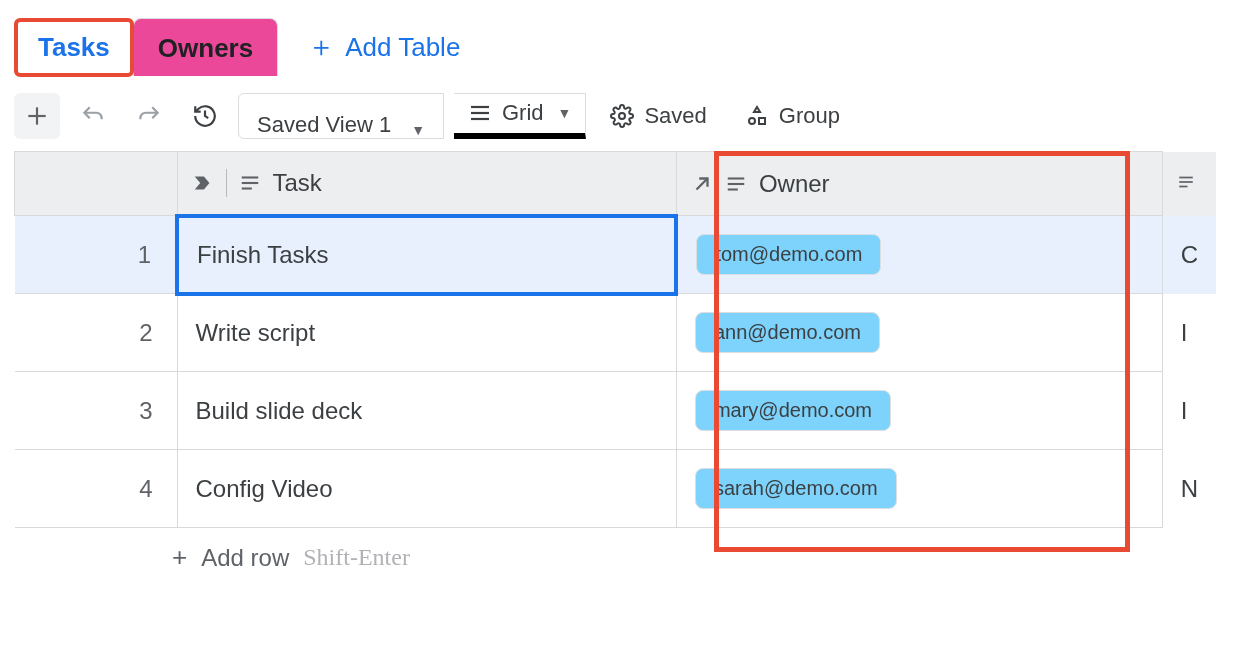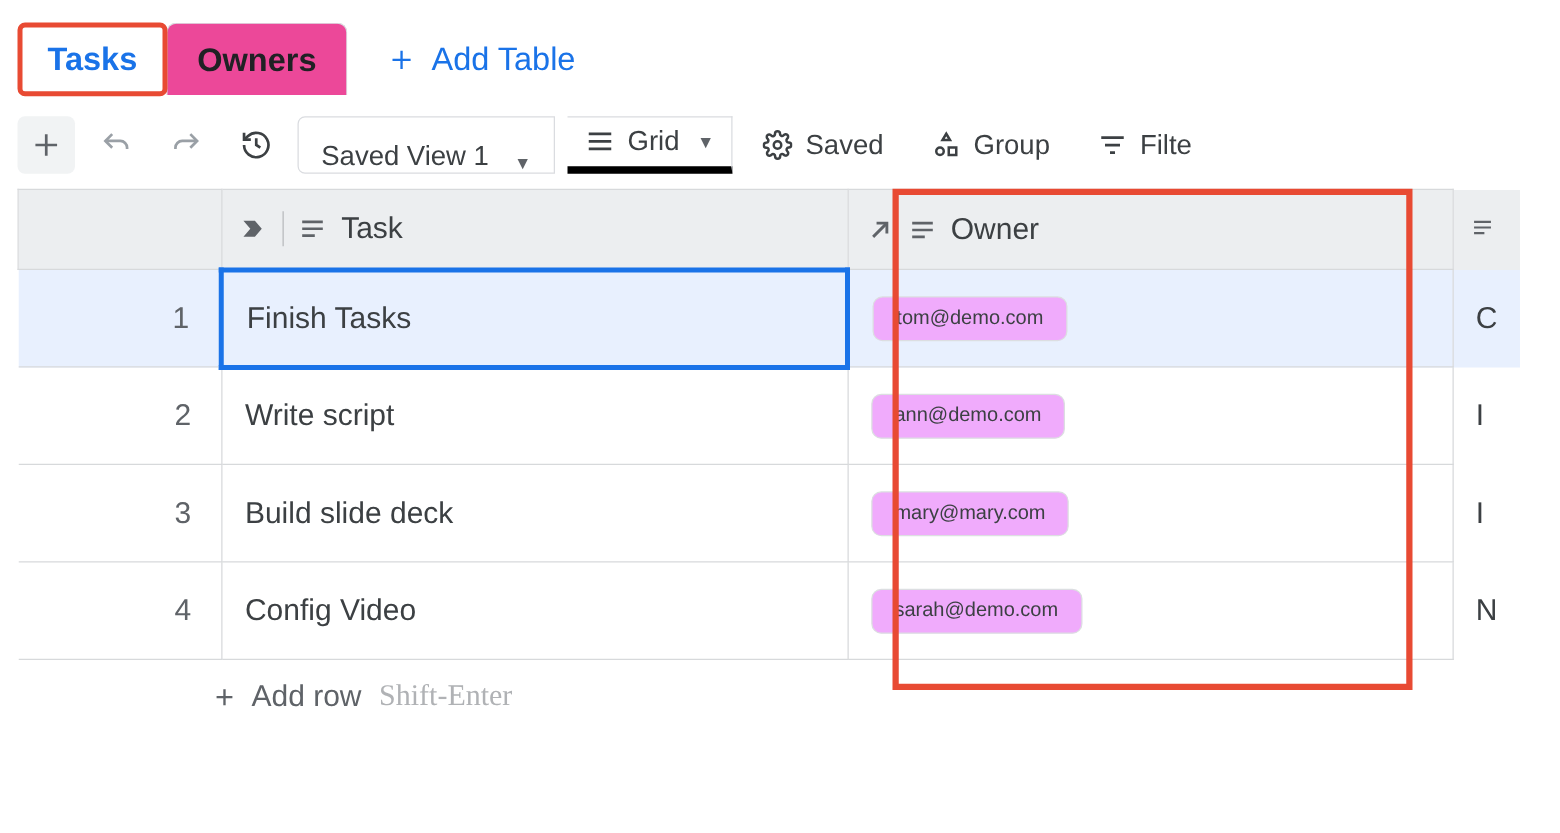--- a/index.html
+++ b/index.html
@@ -180,25 +180,25 @@
     .body-row.selected td {
       background: #e8f0fe;
     }
     .body-row.selected td.task-cell {
       border: 4px solid #1a73e8;
       background: #e8f0fe;
     }
     .chip {
       display: inline-flex;
       align-items: center;
-      background: #f0abfc;
+      background: #7dd3fc;
       border: 1px solid #dcdee1;
       border-radius: 8px;
       padding: 8px 18px;
-      font-size: 16px;
+      font-size: 20px;
       color: #3c4043;
       text-align: right;
     }
     .last-col-cell {
       border-left: 1px dashed #ccc !important;
       border-top: none !important;
       border-bottom: none !important;
       border-right: none !important;
     }
     .add-row {
@@ -286,28 +286,20 @@
         </svg>
       <span>Saved</span>
     </div>
     <div class="tool-segment">
       <svg viewBox="0 0 24 24" fill="none" stroke="#3c4043" stroke-width="2">
           <path d="M12 3l3 5H9l3-5z"></path>
           <circle cx="7" cy="17" r="3"></circle>
           <rect x="14" y="14" width="6" height="6"></rect>
         </svg>
       <span>Group</span>
-    </div>
-    <div class="tool-segment">
-      <svg viewBox="0 0 24 24" fill="none" stroke="#3c4043" stroke-width="2.2">
-          <line x1="3" y1="6" x2="21" y2="6"></line>
-          <line x1="6" y1="12" x2="18" y2="12"></line>
-          <line x1="10" y1="18" x2="14" y2="18"></line>
-        </svg>
-      <span>Filte</span>
     </div>
   </div>
 
   <div class="table-wrap">
     <table class="grid-table">
       <colgroup>
         <col class="col-num">
           <col class="col-task">
           <col class="col-owner">
           <col class="col-last">
@@ -360,21 +352,21 @@
       </tr>
       <tr class="body-row">
         <td class="num-cell">2</td>
         <td>Write script</td>
         <td><span class="chip">ann@demo.com</span></td>
         <td class="last-col-cell" style="border-top:1px solid #d7d9db;border-bottom:1px solid #d7d9db;">I</td>
       </tr>
       <tr class="body-row">
         <td class="num-cell">3</td>
         <td>Build slide deck</td>
-        <td><span class="chip">mary@mary.com</span></td>
+        <td><span class="chip">mary@demo.com</span></td>
         <td class="last-col-cell" style="border-top:1px solid #d7d9db;border-bottom:1px solid #d7d9db;">I</td>
       </tr>
       <tr class="body-row">
         <td class="num-cell">4</td>
         <td>Config Video</td>
         <td><span class="chip">sarah@demo.com</span></td>
         <td class="last-col-cell" style="border-top:1px solid #d7d9db;border-bottom:1px solid #d7d9db;">N</td>
       </tr>
     </tbody>
       </table>

